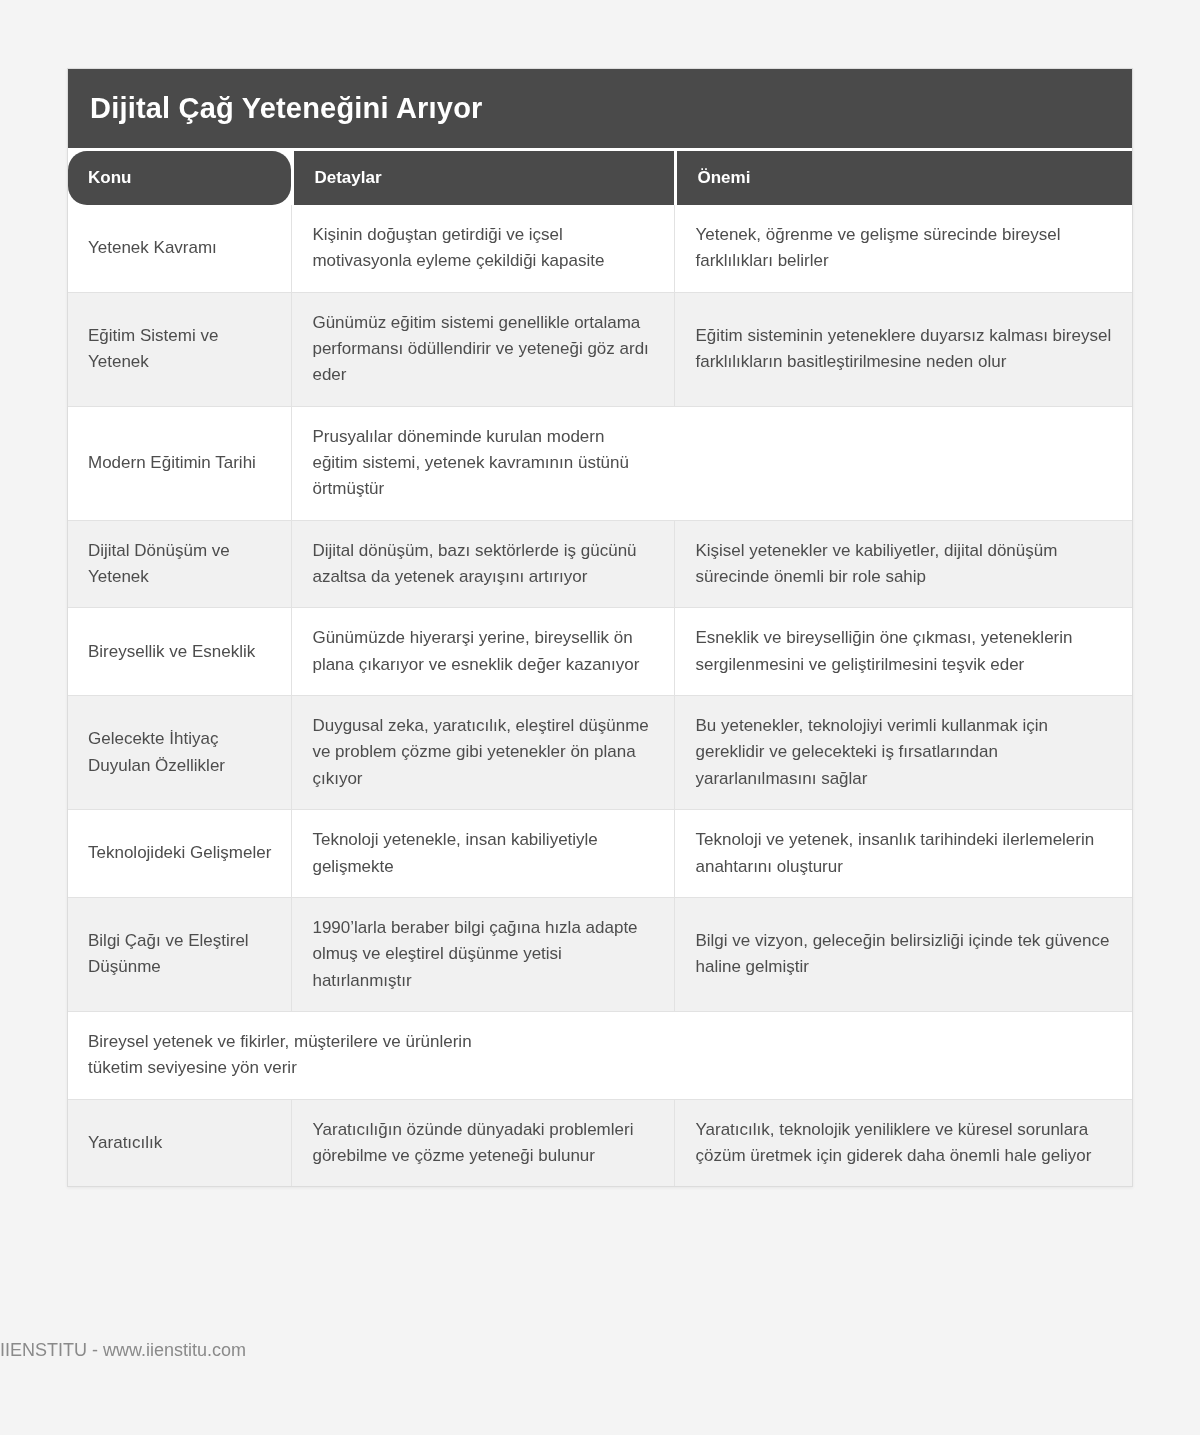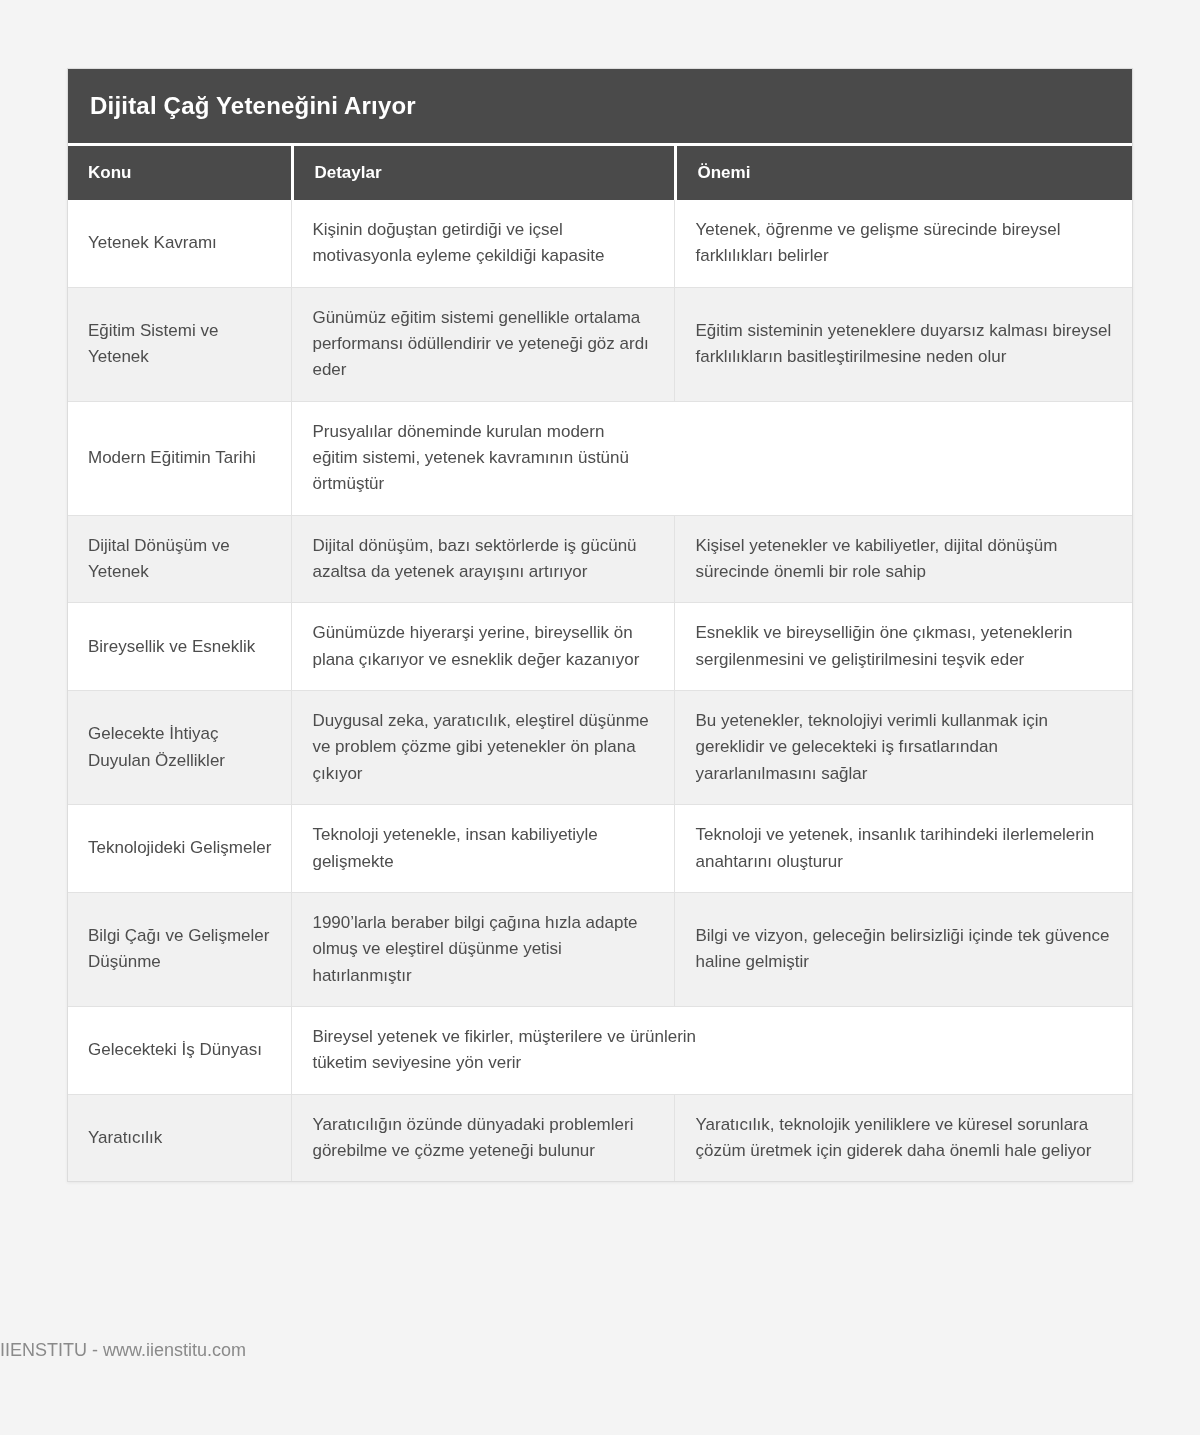--- a/index.html
+++ b/index.html
@@ -20,38 +20,38 @@
     left: 67px;
     top: 68px;
     width: 1066px;
     background: #ffffff;
     border: 1px solid #dcdcdc;
     box-shadow: 0 1px 3px rgba(0,0,0,0.06);
   }
   .table-title {
     background: #4a4a4a;
     color: #ffffff;
-    font-size: 24px;
+    font-size: 29px;
     font-weight: bold;
     padding: 23px 22px;
     letter-spacing: 0.2px;
   }
   .col-headers {
     display: flex;
     border-top: 3px solid #ffffff;
   }
   .ch {
     background: #4a4a4a;
     color: #ffffff;
     font-size: 17px;
     font-weight: bold;
     padding: 17px 20px;
   }
   .ch + .ch { border-left: 3px solid #ffffff; }
-  .col-konu     { width: 21%; }
+  .col-konu     { width: 21%; border-radius: 19px; }
   .col-detaylar { width: 36%; }
   .col-onemi    { width: 43%; }
   .row {
     display: flex;
     background: #ffffff;
   }
   .row + .row { border-top: 1px solid #e2e2e2; }
   .row.alt { background: #f1f1f1; }
   .cell {
     display: flex;
@@ -159,34 +159,31 @@
     <div class="cell col-detaylar">
             <span>Teknoloji yetenekle, insan kabiliyetiyle gelişmekte</span>
           </div>
     <div class="cell col-onemi">
             <span>Teknoloji ve yetenek, insanlık tarihindeki ilerlemelerin anahtarını oluşturur</span>
           </div>
   </div>
 
   <div class="row alt">
     <div class="cell col-konu">
-            <span>Bilgi Çağı ve Gelişmeler Düşünme</span>
+            <span>Bilgi Çağı ve Eleştirel Düşünme</span>
           </div>
     <div class="cell col-detaylar">
             <span>1990’larla beraber bilgi çağına hızla adapte olmuş ve eleştirel düşünme yetisi hatırlanmıştır</span>
           </div>
     <div class="cell col-onemi">
             <span>Bilgi ve vizyon, geleceğin belirsizliği içinde tek güvence haline gelmiştir</span>
           </div>
   </div>
 
   <div class="row">
-    <div class="cell col-konu">
-            <span>Gelecekteki İş Dünyası</span>
-          </div>
     <div class="cell col-onemi">
             <span>Bireysel yetenek ve fikirler, müşterilere ve ürünlerin tüketim seviyesine yön verir</span>
           </div>
   </div>
 
   <div class="row alt">
     <div class="cell col-konu">
             <span>Yaratıcılık</span>
           </div>
     <div class="cell col-detaylar">

